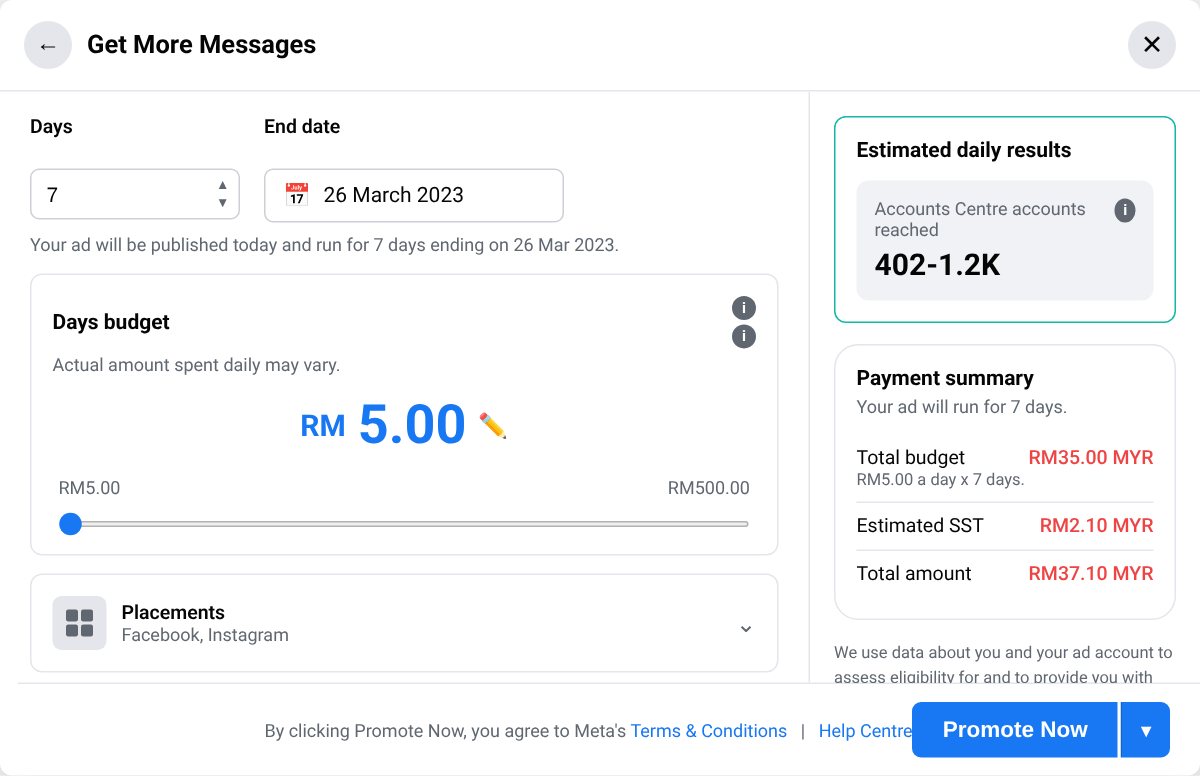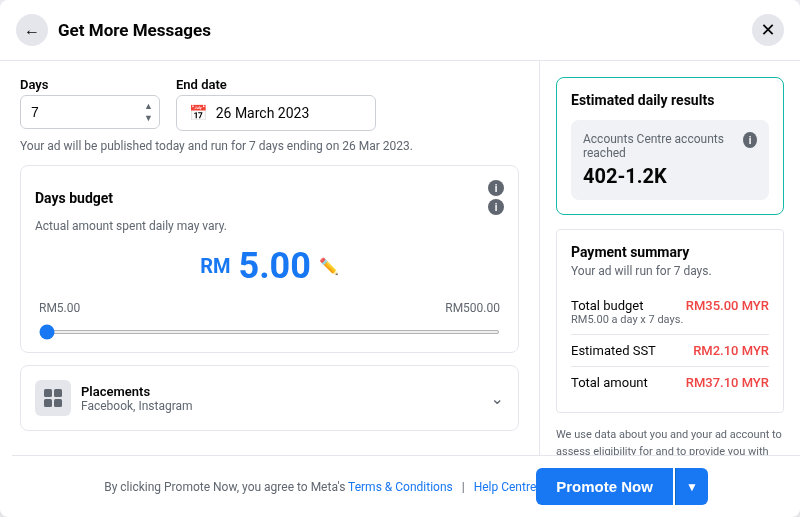--- a/index.html
+++ b/index.html
@@ -76,21 +76,21 @@
       flex-shrink: 0;
     }
     .row-fields {
       display: flex;
       gap: 16px;
       margin-bottom: 8px;
     }
     .field-group {
       display: flex;
       flex-direction: column;
-      gap: 3px;
+      gap: 20px;
     }
     .field-group label {
       font-size: 13px;
       font-weight: 600;
       color: #050505;
     }
     .days-input-wrapper {
       position: relative;
       width: 140px;
     }
@@ -279,21 +279,21 @@
       align-items: flex-start;
       margin-bottom: 4px;
     }
     .est-metric-value {
       font-size: 20px;
       font-weight: 700;
       color: #050505;
     }
     .payment-box {
       border: 1px solid #e4e6eb;
-      border-radius: 4px;
+      border-radius: 16px;
       padding: 14px;
       margin-bottom: 14px;
     }
     .payment-title {
       font-size: 14px;
       font-weight: 700;
       color: #050505;
       margin-bottom: 4px;
     }
     .payment-subtitle {
@@ -325,21 +325,21 @@
     }
     .disclaimer {
       font-size: 11px;
       color: #606770;
       line-height: 1.5;
     }
     
     .modal-footer {
       display: flex;
       align-items: center;
-      justify-content: center;
+      justify-content: flex-end;
       padding: 12px 20px;
       border-top: 1px solid #e4e6eb;
       flex-shrink: 0;
       margin-left: 12px;
     }
     .footer-text {
       font-size: 12px;
       color: #606770;
     }
     .footer-text a {

